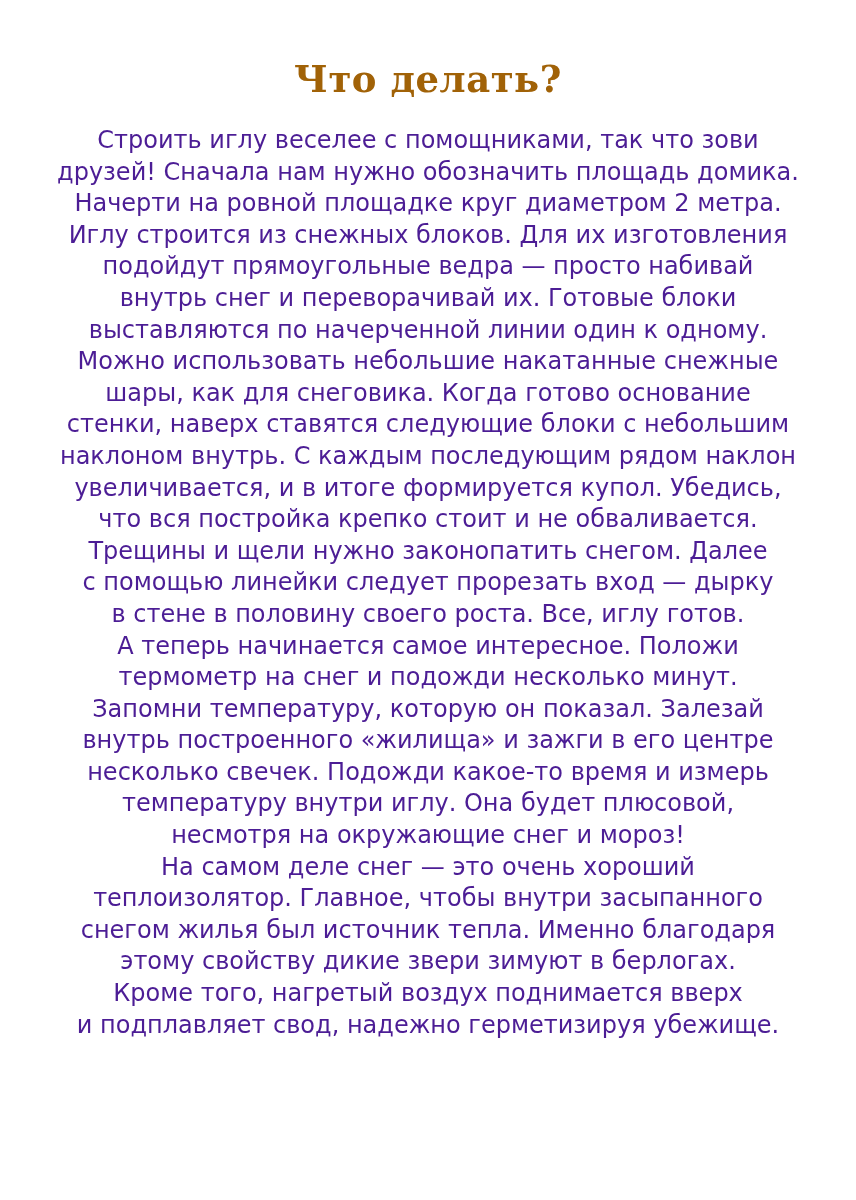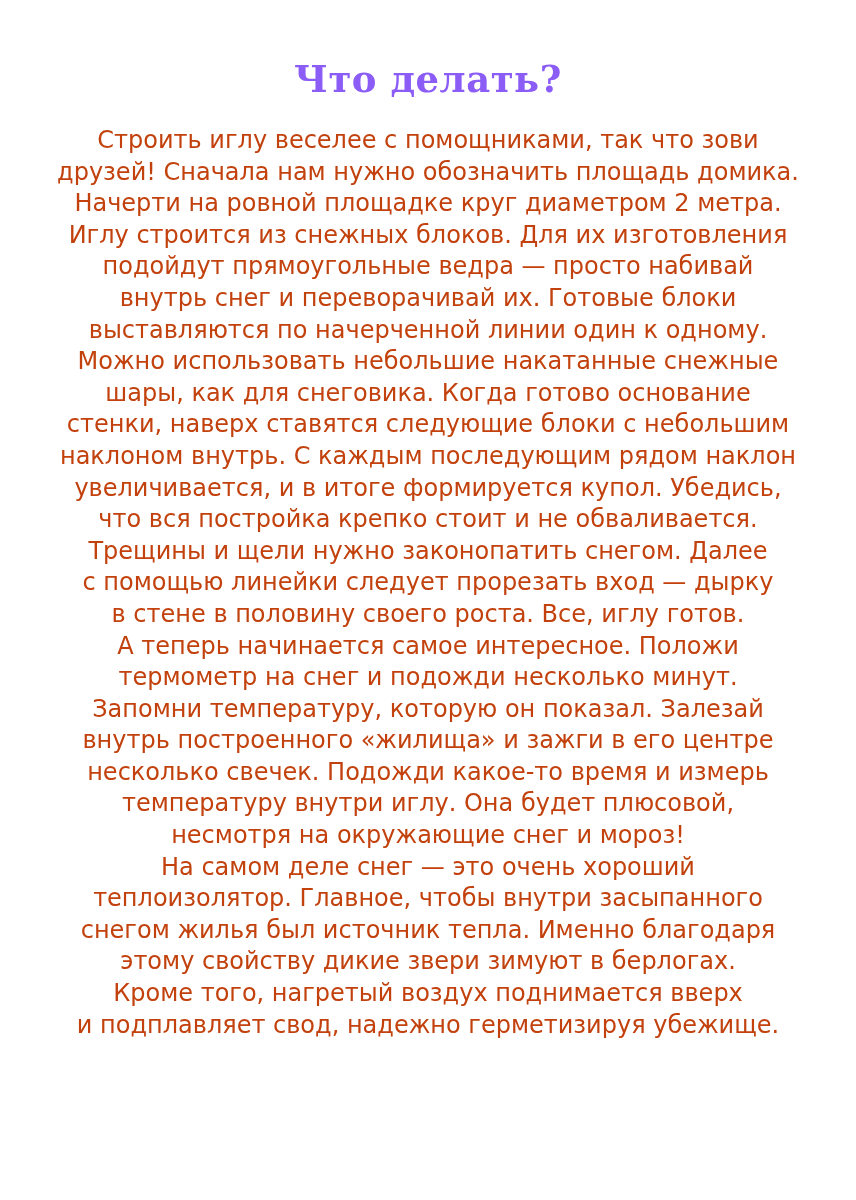--- a/index.html
+++ b/index.html
@@ -20,31 +20,31 @@
     font-family: "DejaVu Sans", sans-serif;
   }
   .heading {
     font-family: "DejaVu Serif", serif;
     font-weight: bold;
     font-size: 37px;
     line-height: 43px;
     letter-spacing: 0.5px;
     text-align: center;
     margin: 0 0 24px 0;
-    color: #8b5cf6;
+    color: #a16207;
   }
   .heading.second {
     margin-top: 22px;
   }
   .body-text {
     white-space: pre-line;
     text-align: center;
     font-size: 24px;
     line-height: 31.6px;
-    color: #c2410c;
+    color: #4c1d95;
     margin: 0;
   }
 </style>
 </head>
 <body>
 
 <div class="page">
 
   <h1 class="heading">Что делать?</h1>
 

